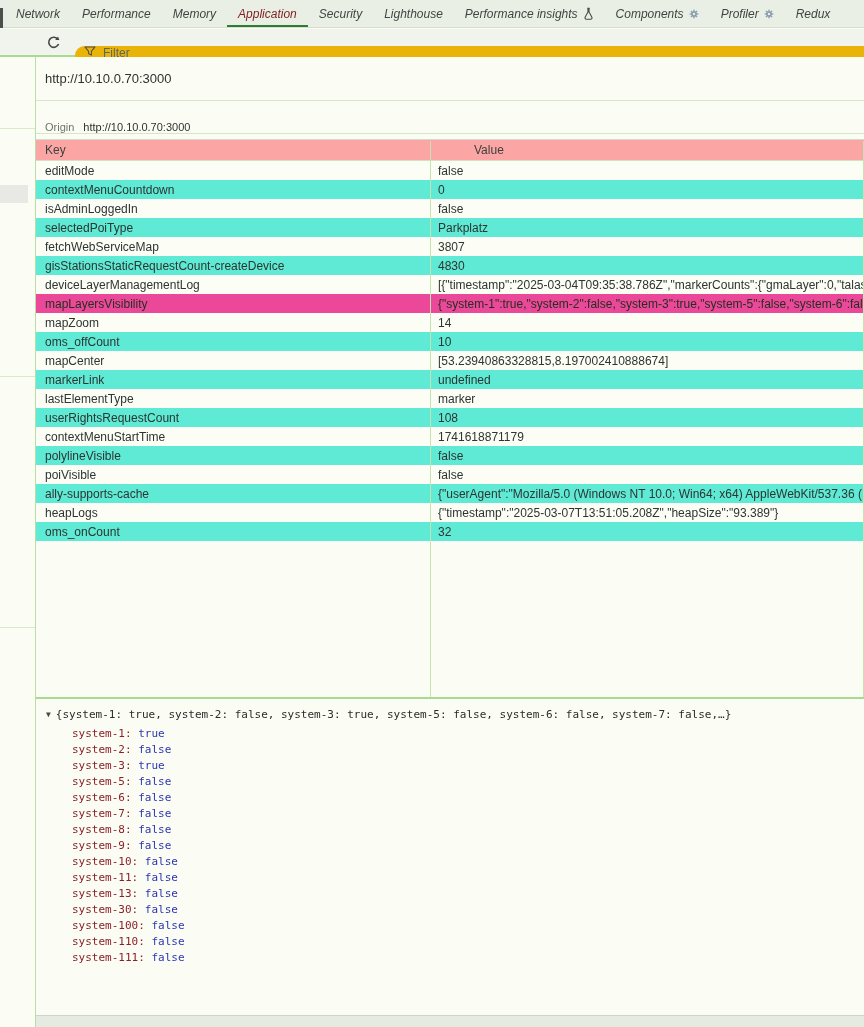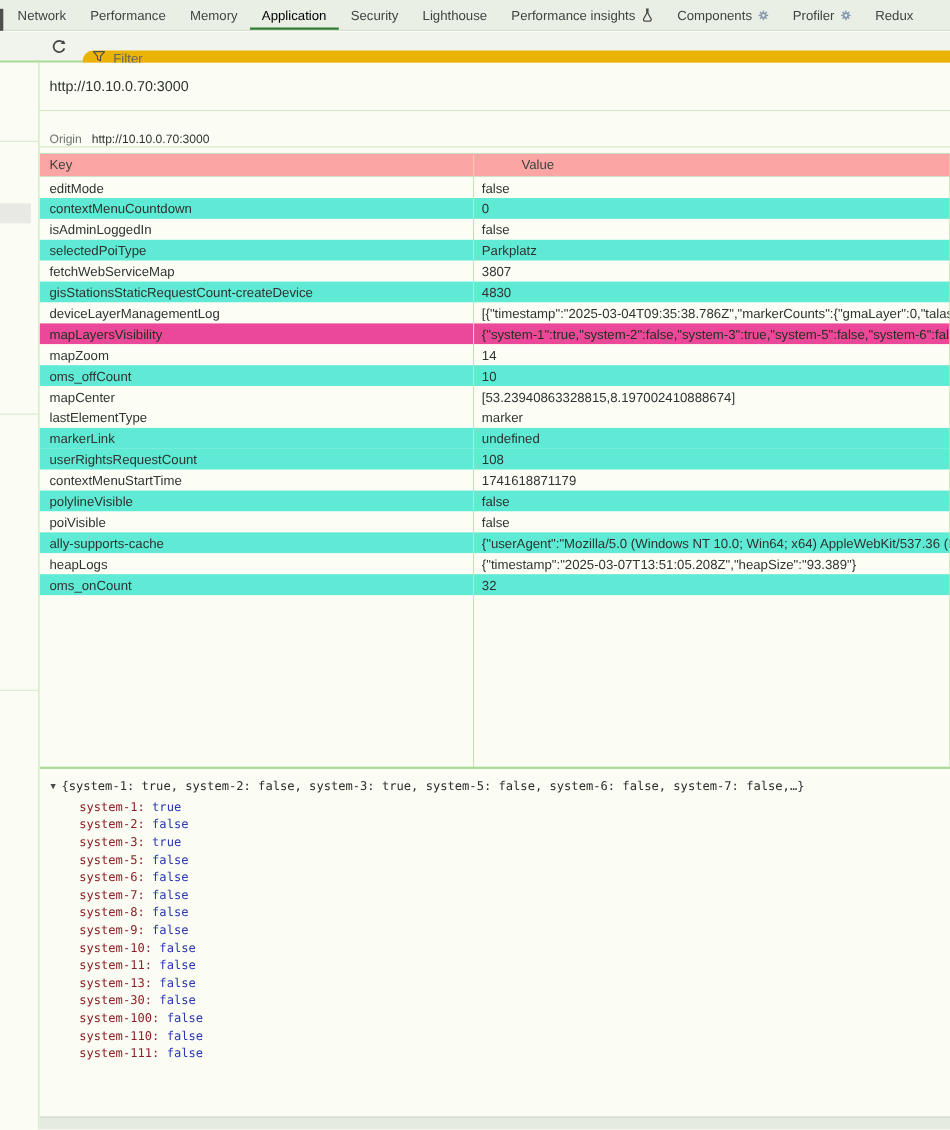--- a/index.html
+++ b/index.html
@@ -11,23 +11,23 @@
   }
   
   .tabbar{
     position:absolute;top:0;left:0;right:0;height:28px;
     background:#e9efe5;border-bottom:1px solid #d5ddcf;
     display:flex;align-items:stretch;padding-left:5px;box-sizing:border-box;
   }
   .edge-sliver{position:absolute;left:0;top:8px;width:3px;height:20px;background:#4d4f4d;z-index:3}
   .tab{
     display:flex;align-items:center;gap:5px;padding:0 11px;
-    font-size:12px;color:#3e4641;white-space:nowrap;cursor:default;
-  }
-  .tab.active{color:#000000;box-shadow:inset 0 -2px 0 #2e7d32}
+    font-size:12px;color:#3e4641;white-space:nowrap;cursor:default;font-style:italic;
+  }
+  .tab.active{color:#7f1d1d;box-shadow:inset 0 -2px 0 #2e7d32}
   .tab-icon{display:flex;align-items:center}
   
   .toolbar{
     position:absolute;top:29px;left:0;right:0;height:28px;box-sizing:border-box;
     background:#f0f4ec;border-bottom:2px solid #a7da93;
     display:flex;align-items:center;padding-left:44px;
   }
   .reload-btn{width:18px;height:18px;display:flex;align-items:center;justify-content:center;flex:none}
   .filter-box{
     flex:1;height:19px;margin-left:13px;background:#eab308;
@@ -243,27 +243,27 @@
           <div class="cell-value">14</div>
         </div>
         <div class="kv-row alt">
           <div class="cell-key">oms_offCount</div>
           <div class="cell-value">10</div>
         </div>
         <div class="kv-row">
           <div class="cell-key">mapCenter</div>
           <div class="cell-value">[53.23940863328815,8.197002410888674]</div>
         </div>
+        <div class="kv-row alt">
+          <div class="cell-key">markerLink</div>
+          <div class="cell-value">undefined</div>
+        </div>
         <div class="kv-row">
           <div class="cell-key">lastElementType</div>
           <div class="cell-value">marker</div>
-        </div>
-        <div class="kv-row alt">
-          <div class="cell-key">markerLink</div>
-          <div class="cell-value">undefined</div>
         </div>
         <div class="kv-row alt">
           <div class="cell-key">userRightsRequestCount</div>
           <div class="cell-value">108</div>
         </div>
         <div class="kv-row">
           <div class="cell-key">contextMenuStartTime</div>
           <div class="cell-value">1741618871179</div>
         </div>
         <div class="kv-row alt">

